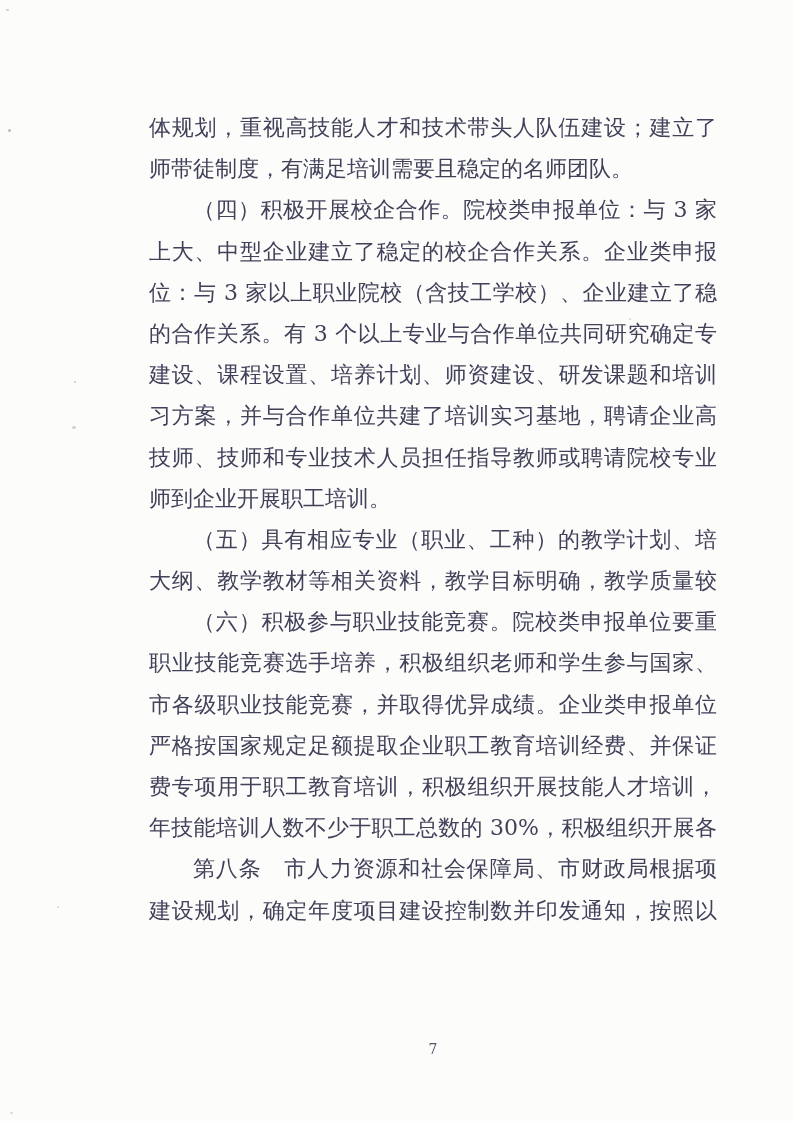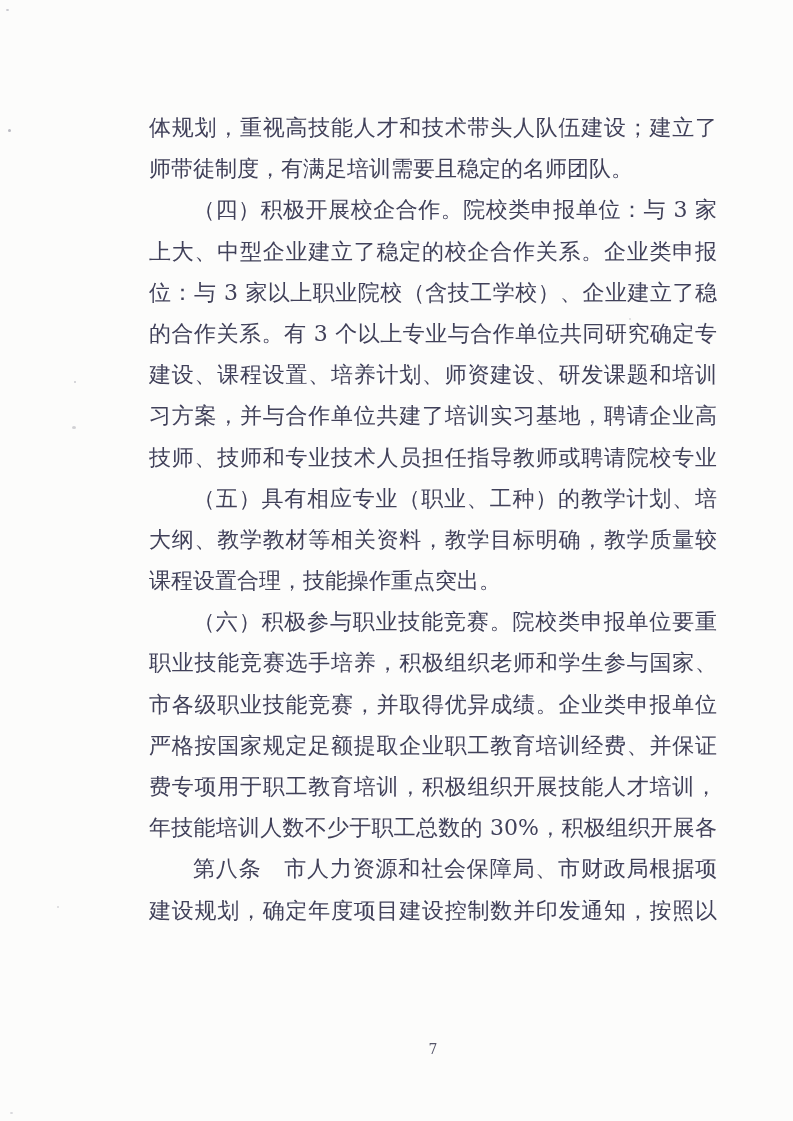--- a/index.html
+++ b/index.html
@@ -96,26 +96,26 @@
     </div>
 
     <div class="para">
       <div class="ln j ind">（四）积极开展校企合作。院校类申报单位：与 3 家以</div>
       <div class="ln j">上大、中型企业建立了稳定的校企合作关系。企业类申报单</div>
       <div class="ln j">位：与 3 家以上职业院校（含技工学校）、企业建立了稳定</div>
       <div class="ln j">的合作关系。有 3 个以上专业与合作单位共同研究确定专业</div>
       <div class="ln j">建设、课程设置、培养计划、师资建设、研发课题和培训实</div>
       <div class="ln j">习方案，并与合作单位共建了培训实习基地，聘请企业高级</div>
       <div class="ln j">技师、技师和专业技术人员担任指导教师或聘请院校专业教</div>
+      <div class="ln end">师到企业开展职工培训。</div>
     </div>
 
     <div class="para">
       <div class="ln j ind">（五）具有相应专业（职业、工种）的教学计划、培训</div>
       <div class="ln j">大纲、教学教材等相关资料，教学目标明确，教学质量较好，</div>
-      <div class="ln end">课程设置合理，技能操作重点突出。</div>
     </div>
 
     <div class="para">
       <div class="ln j ind">（六）积极参与职业技能竞赛。院校类申报单位要重视</div>
       <div class="ln j">职业技能竞赛选手培养，积极组织老师和学生参与国家、省、</div>
       <div class="ln j">市各级职业技能竞赛，并取得优异成绩。企业类申报单位要</div>
       <div class="ln j">严格按国家规定足额提取企业职工教育培训经费、并保证经</div>
       <div class="ln j">费专项用于职工教育培训，积极组织开展技能人才培训，每</div>
       <div class="ln j">年技能培训人数不少于职工总数的 30%，积极组织开展各种</div>
     </div>

